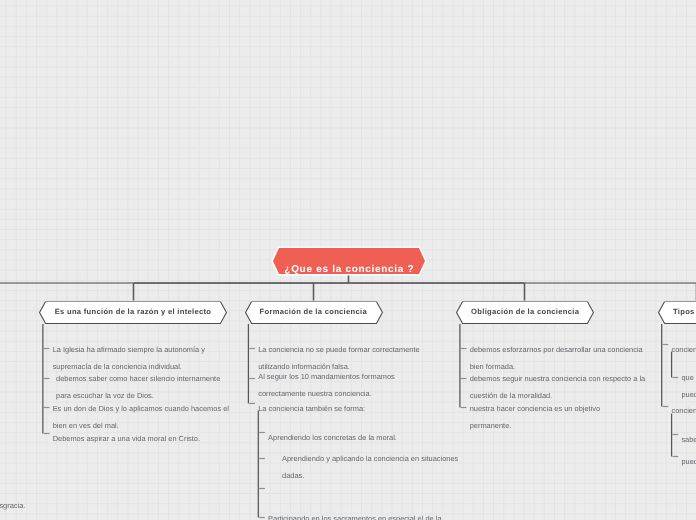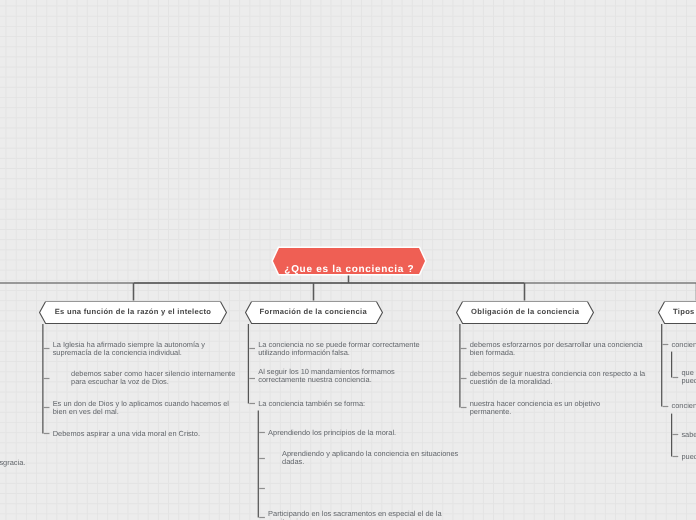--- a/index.html
+++ b/index.html
@@ -58,26 +58,26 @@
   #b4{left:657.7px;width:137.5px;justify-content:flex-start;padding-left:15.3px;}
 
   
   #trees{position:absolute;left:0;top:0;width:696px;height:520px;}
 
 
   .item-text{
     position:absolute;
     color:#62666b;
     font-size:7.42px;
-    line-height:8px;
+    line-height:17px;
     font-weight:normal;
     letter-spacing:0.01px;
   }
   .offscreen-frag{
-    position:absolute;left:-0.6px;top:459px;
+    position:absolute;left:-0.6px;top:502px;
     color:#62666b;font-size:7.42px;line-height:7.9px;
     white-space:nowrap;
   }
 </style>
 </head>
 <body>
 
 <div id="canvas">
   <div class="grid"></div>
 
@@ -123,27 +123,27 @@
       <line x1="672.5" y1="377.5" x2="678.2" y2="377.5" class="tick tick-sub"></line>
       <line x1="671.6" y1="351.6" x2="671.6" y2="377.5" class="rail rail-sub"></line>
       <line x1="662.6" y1="406.5" x2="668.3000000000001" y2="406.5" class="tick"></line>
       <line x1="672.5" y1="434.5" x2="678.2" y2="434.5" class="tick tick-sub"></line>
       <line x1="672.5" y1="456.5" x2="678.2" y2="456.5" class="tick tick-sub"></line>
       <line x1="671.6" y1="413.6" x2="671.6" y2="456.5" class="rail rail-sub"></line>
       <line x1="661.7" y1="324" x2="661.7" y2="406.5" class="rail"></line>
     </svg>
   <div id="trees">
       <div class="item-text" style="left: 52.67px; top: 340.7px; width: 164px;">La Iglesia ha afirmado siempre la autonomía y supremacía de la conciencia individual.</div>
-      <div class="item-text" style="left: 71px; top: 370.363px; width: 172px;">debemos saber como hacer silencio internamente para escuchar la voz de Dios.</div>
+      <div class="item-text" style="left: 56px; top: 370.363px; width: 172px;">debemos saber como hacer silencio internamente para escuchar la voz de Dios.</div>
       <div class="item-text" style="left: 52.67px; top: 400.025px; width: 184px;">Es un don de Dios y lo aplicamos cuando hacemos el bien en ves del mal.</div>
       <div class="item-text" style="left: 52.67px; top: 429.688px; width: 159px;">Debemos aspirar a una vida moral en Cristo.</div>
       <div class="item-text" style="left: 258.2px; top: 340.7px; width: 173px;">La conciencia no se puede formar correctamente utilizando información falsa.</div>
       <div class="item-text" style="left: 258.2px; top: 368px; width: 148px;">Al seguir los 10 mandamientos formamos correctamente nuestra conciencia.</div>
       <div class="item-text" style="left: 258.2px; top: 400.025px; width: 119px;">La conciencia también se forma:</div>
-      <div class="item-text" style="left: 268.1px; top: 428.681px; width: 140px;">Aprendiendo los principios de la moral.</div>
+      <div class="item-text" style="left: 268.1px; top: 428.681px; width: 140px;">Aprendiendo los concretas de la moral.</div>
       <div class="item-text" style="left: 282px; top: 450.438px; width: 188px;">Aprendiendo y aplicando la conciencia en situaciones dadas.</div>
       <div class="item-text" style="left: 268.1px; top: 509.762px; width: 185px;">Participando en los sacramentos en especial el de la penitencia.</div>
       <div class="item-text" style="left: 469.7px; top: 340.7px; width: 181px;">debemos esforzarnos por desarrollar una conciencia bien formada.</div>
       <div class="item-text" style="left: 469.7px; top: 370.363px; width: 187px;">debemos seguir nuestra conciencia con respecto a la cuestión de la moralidad.</div>
       <div class="item-text" style="left: 469.7px; top: 400.025px; width: 144px;">nuestra hacer conciencia es un objetivo permanente.</div>
       <div class="item-text" style="left: 671.5px; top: 340.7px; width: 60px;">conciencia</div>
       <div class="item-text" style="left: 681.4px; top: 369.356px; width: 15px;">que puede</div>
       <div class="item-text" style="left: 671.5px; top: 402.319px; width: 60px;">conciencia</div>
       <div class="item-text" style="left: 681.4px; top: 430.975px; width: 40px;">saber</div>
       <div class="item-text" style="left: 681.4px; top: 452.731px; width: 40px;">puede</div>

